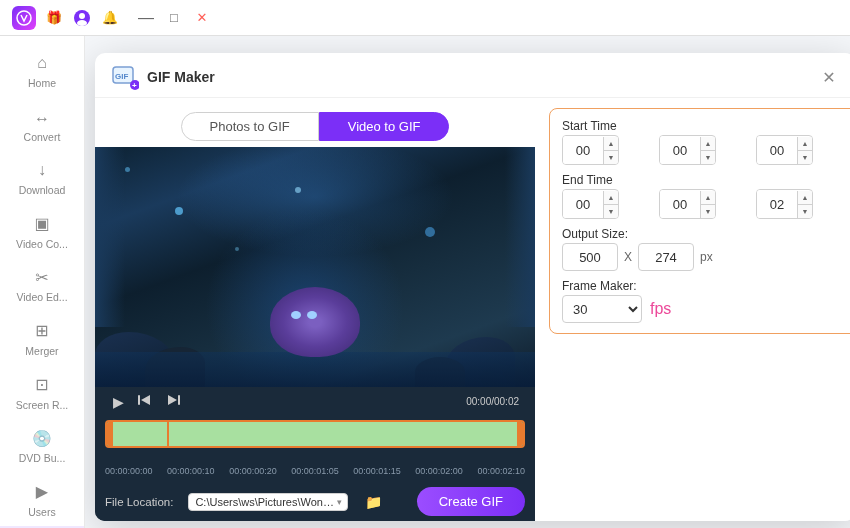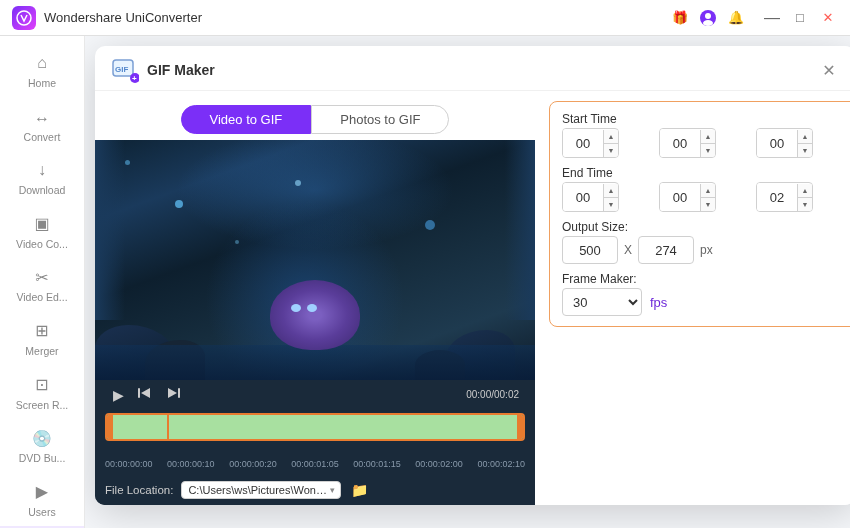--- a/index.html
+++ b/index.html
@@ -113,21 +113,21 @@
       position: relative;
       background: #f5f7fa;
       overflow: hidden;
     }
 
     
     .modal-overlay {
       position: absolute;
       top: 0; left: 0; right: 0; bottom: 0;
       display: flex;
-      align-items: flex-start;
+      align-items: center;
       justify-content: flex-start;
       z-index: 10;
     }
 
     .modal {
       background: #fff;
       border-radius: 10px;
       box-shadow: 0 8px 40px rgba(0,0,0,0.18);
       width: 760px;
       margin: 10px 10px 0 10px;
@@ -345,21 +345,21 @@
       font-size: 9px;
       color: #8899aa;
     }
 
     
     .file-location-bar {
       background: #1a2a3a;
       padding: 5px 10px;
       display: flex;
       align-items: center;
-      gap: 8px;
+      gap: 15px;
     }
     .file-location-label {
       color: #ccc;
       font-size: 11.5px;
       white-space: nowrap;
     }
     .file-location-input {
       background: #fff;
       border: 1px solid #d0d0d0;
       border-radius: 4px;
@@ -499,22 +499,22 @@
       border: 1px solid #d0d0d0;
       border-radius: 4px;
       font-size: 13px;
       color: #333;
       padding: 0 6px;
       outline: none;
       min-width: 80px;
       background: #fff;
     }
     .fps-label {
-      font-size: 13px;
-      color: #6d28d9;
+      font-size: 16px;
+      color: #ec4899;
     }
 
     
     .bg-content {
       position: absolute;
       top: 0; right: 0; bottom: 0;
       width: 80px;
       display: flex;
       flex-direction: column;
       padding: 20px 8px;
@@ -536,21 +536,20 @@
 </head>
 <body>
 
 <div class="title-bar">
   <div class="title-bar-logo">
     <svg width="16" height="16" viewBox="0 0 16 16">
       <circle cx="8" cy="8" r="7" fill="none" stroke="white" stroke-width="1.5"></circle>
       <path d="M5 5 L8 11 L11 5" fill="none" stroke="white" stroke-width="1.5"></path>
     </svg>
   </div>
-  <span class="title-bar-name">Wondershare UniConverter</span>
   <div class="title-bar-icons">
     <div class="title-bar-icon">🎁</div>
     <div class="title-bar-icon">
       <svg width="18" height="18" viewBox="0 0 18 18">
         <circle cx="9" cy="9" r="8" fill="#7b2ff7"></circle>
         <circle cx="9" cy="7" r="3" fill="white"></circle>
         <ellipse cx="9" cy="14" rx="5" ry="3" fill="white"></ellipse>
       </svg>
     </div>
     <div class="title-bar-icon">🔔</div>
@@ -632,22 +631,22 @@
           </div>
           <div class="modal-close">✕</div>
         </div>
 
         <div class="modal-body">
 
           <div class="video-preview">
 
             <div style="background:#fff; padding: 6px 0; display:flex; justify-content:center;">
               <div class="modal-tabs">
+                <div class="modal-tab">Photos to GIF</div>
                 <div class="modal-tab active">Video to GIF</div>
-                <div class="modal-tab">Photos to GIF</div>
               </div>
             </div>
 
             <div class="video-preview-img">
               <div class="scene-glow-top"></div>
               <div class="scene-circle scene-bg-glow"></div>
 
               <div style="position:absolute; bottom:0; left:0; width:80px; height:55px; background:linear-gradient(160deg,#1a3050,#0d1f30); border-radius:50% 70% 0 0;"></div>
               <div style="position:absolute; bottom:0; left:50px; width:60px; height:40px; background:#162535; border-radius:60% 40% 0 0;"></div>
               <div style="position:absolute; bottom:0; right:20px; width:70px; height:50px; background:linear-gradient(160deg,#1a3050,#0d1f30); border-radius:60% 40% 0 0;"></div>
@@ -706,20 +705,21 @@
               </div>
             </div>
 
             <div class="file-location-bar">
               <span class="file-location-label">File Location:</span>
               <div class="file-location-input">
                 <span class="file-location-text">C:\Users\ws\Pictures\Wonder...</span>
                 <span class="dropdown-arrow">▾</span>
               </div>
               <button class="folder-icon-btn">📁</button>
+              <button class="create-gif-btn">Create GIF</button>
             </div>
           </div>
 
           <div class="settings-panel">
             <div class="settings-box">
 
               <div>
                 <div class="settings-section-label">Start Time</div>
                 <div class="settings-row">
                   <div class="input-with-spinner">

